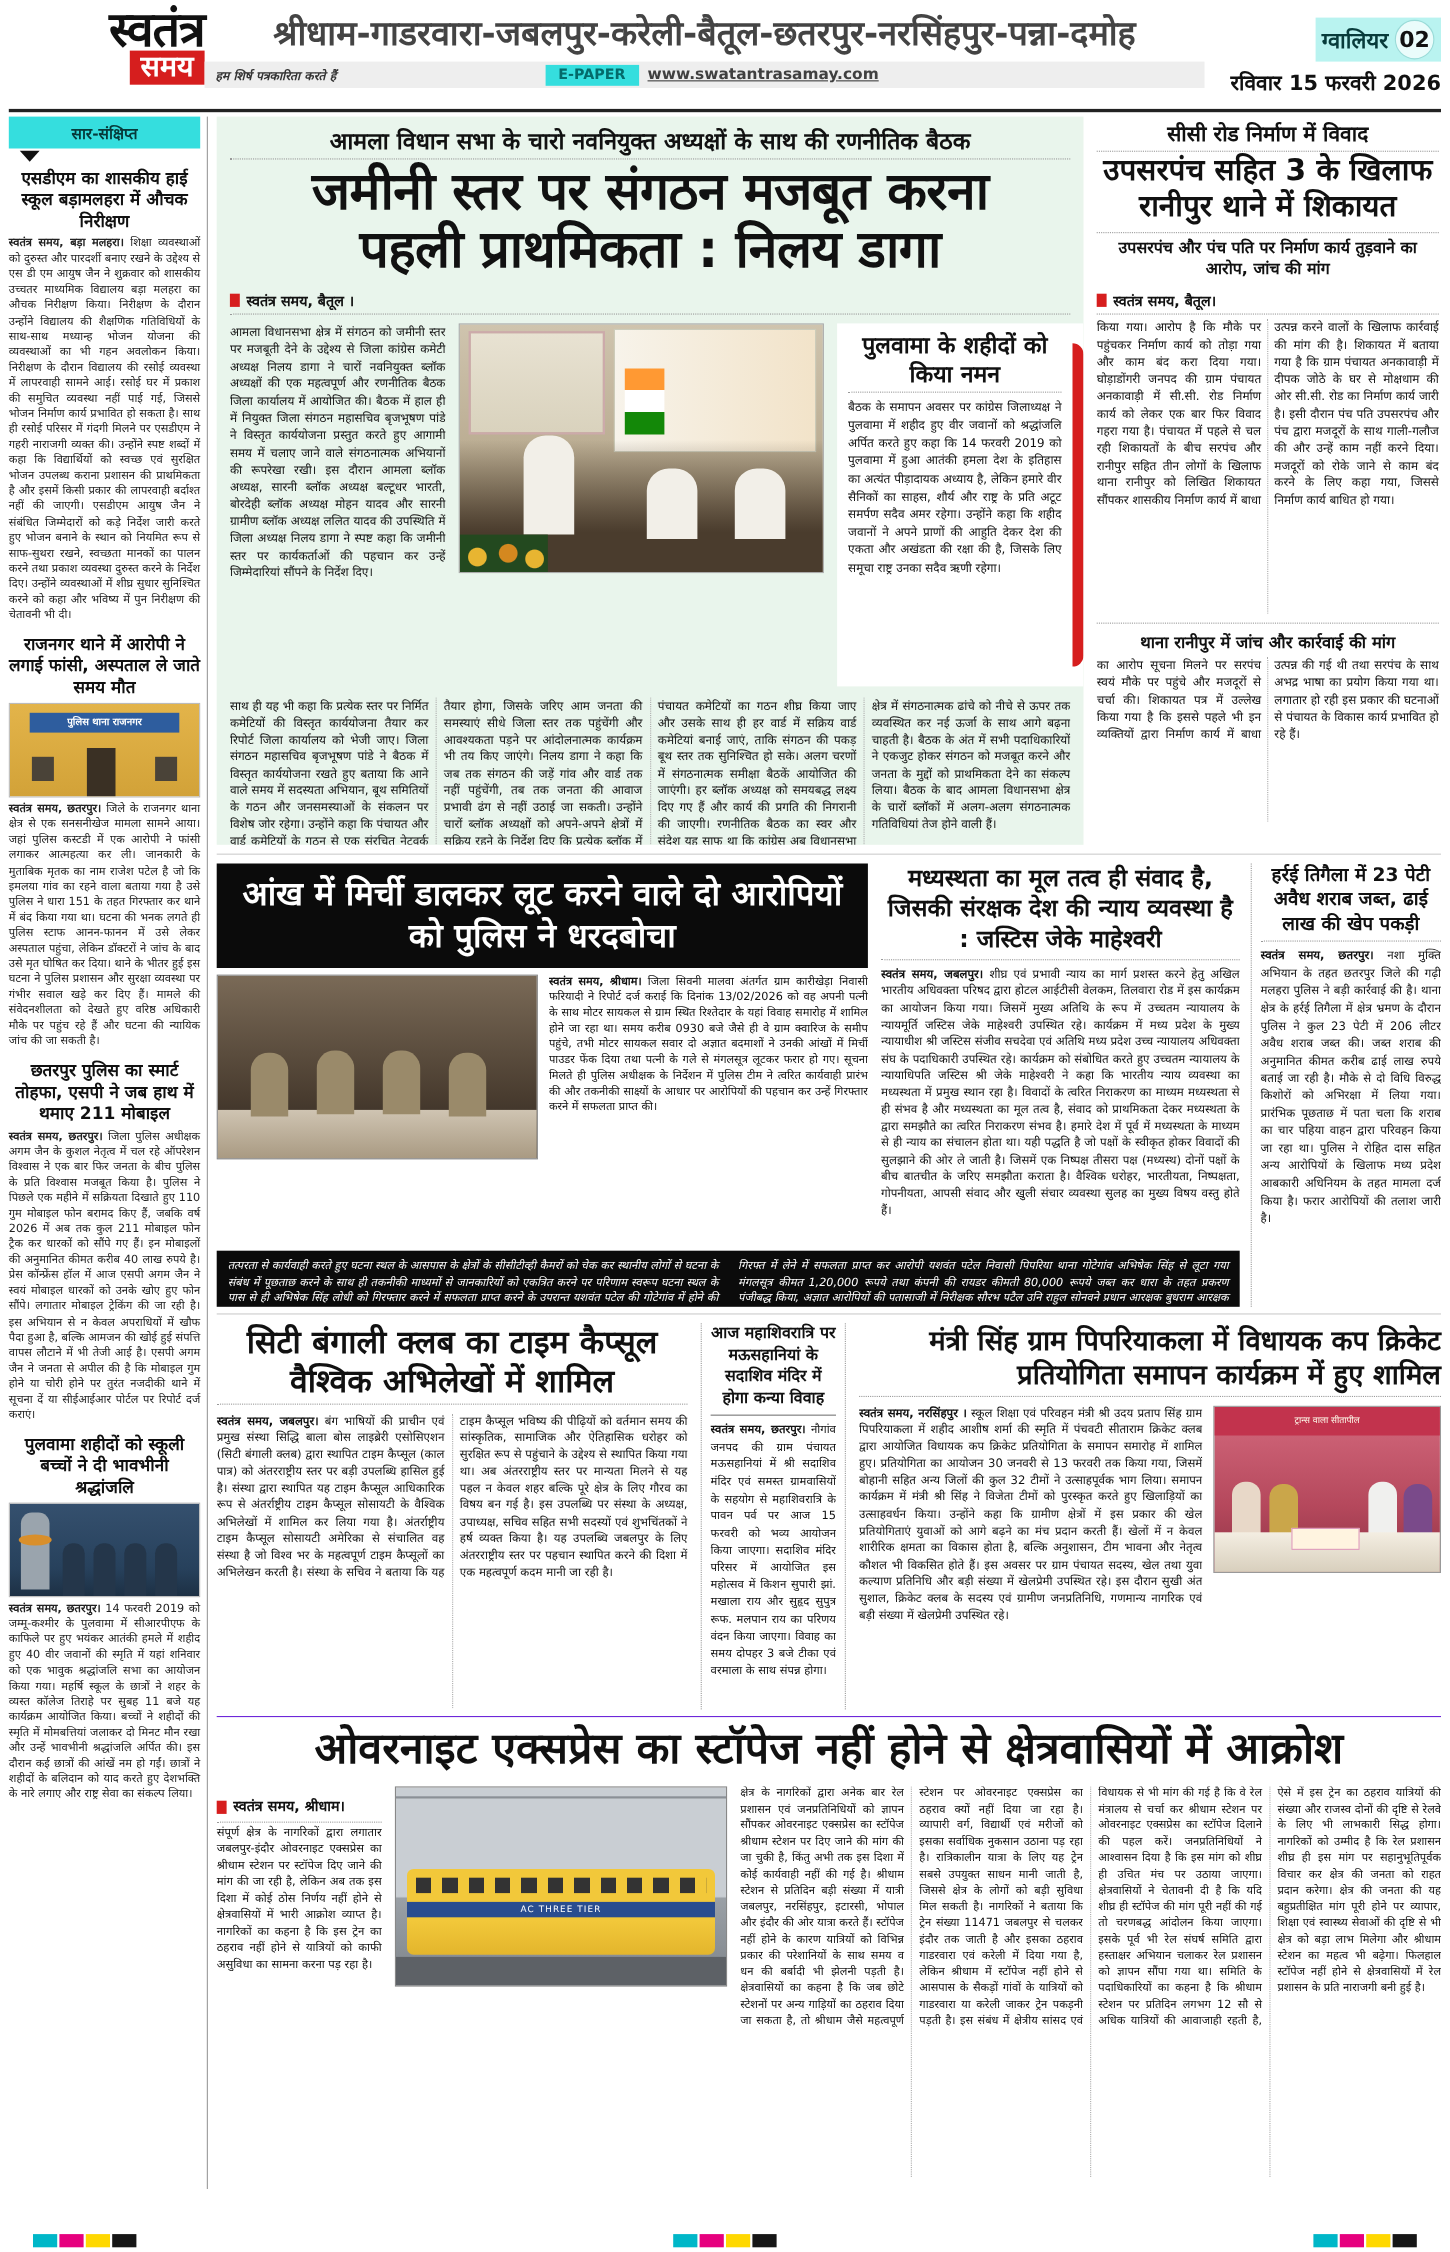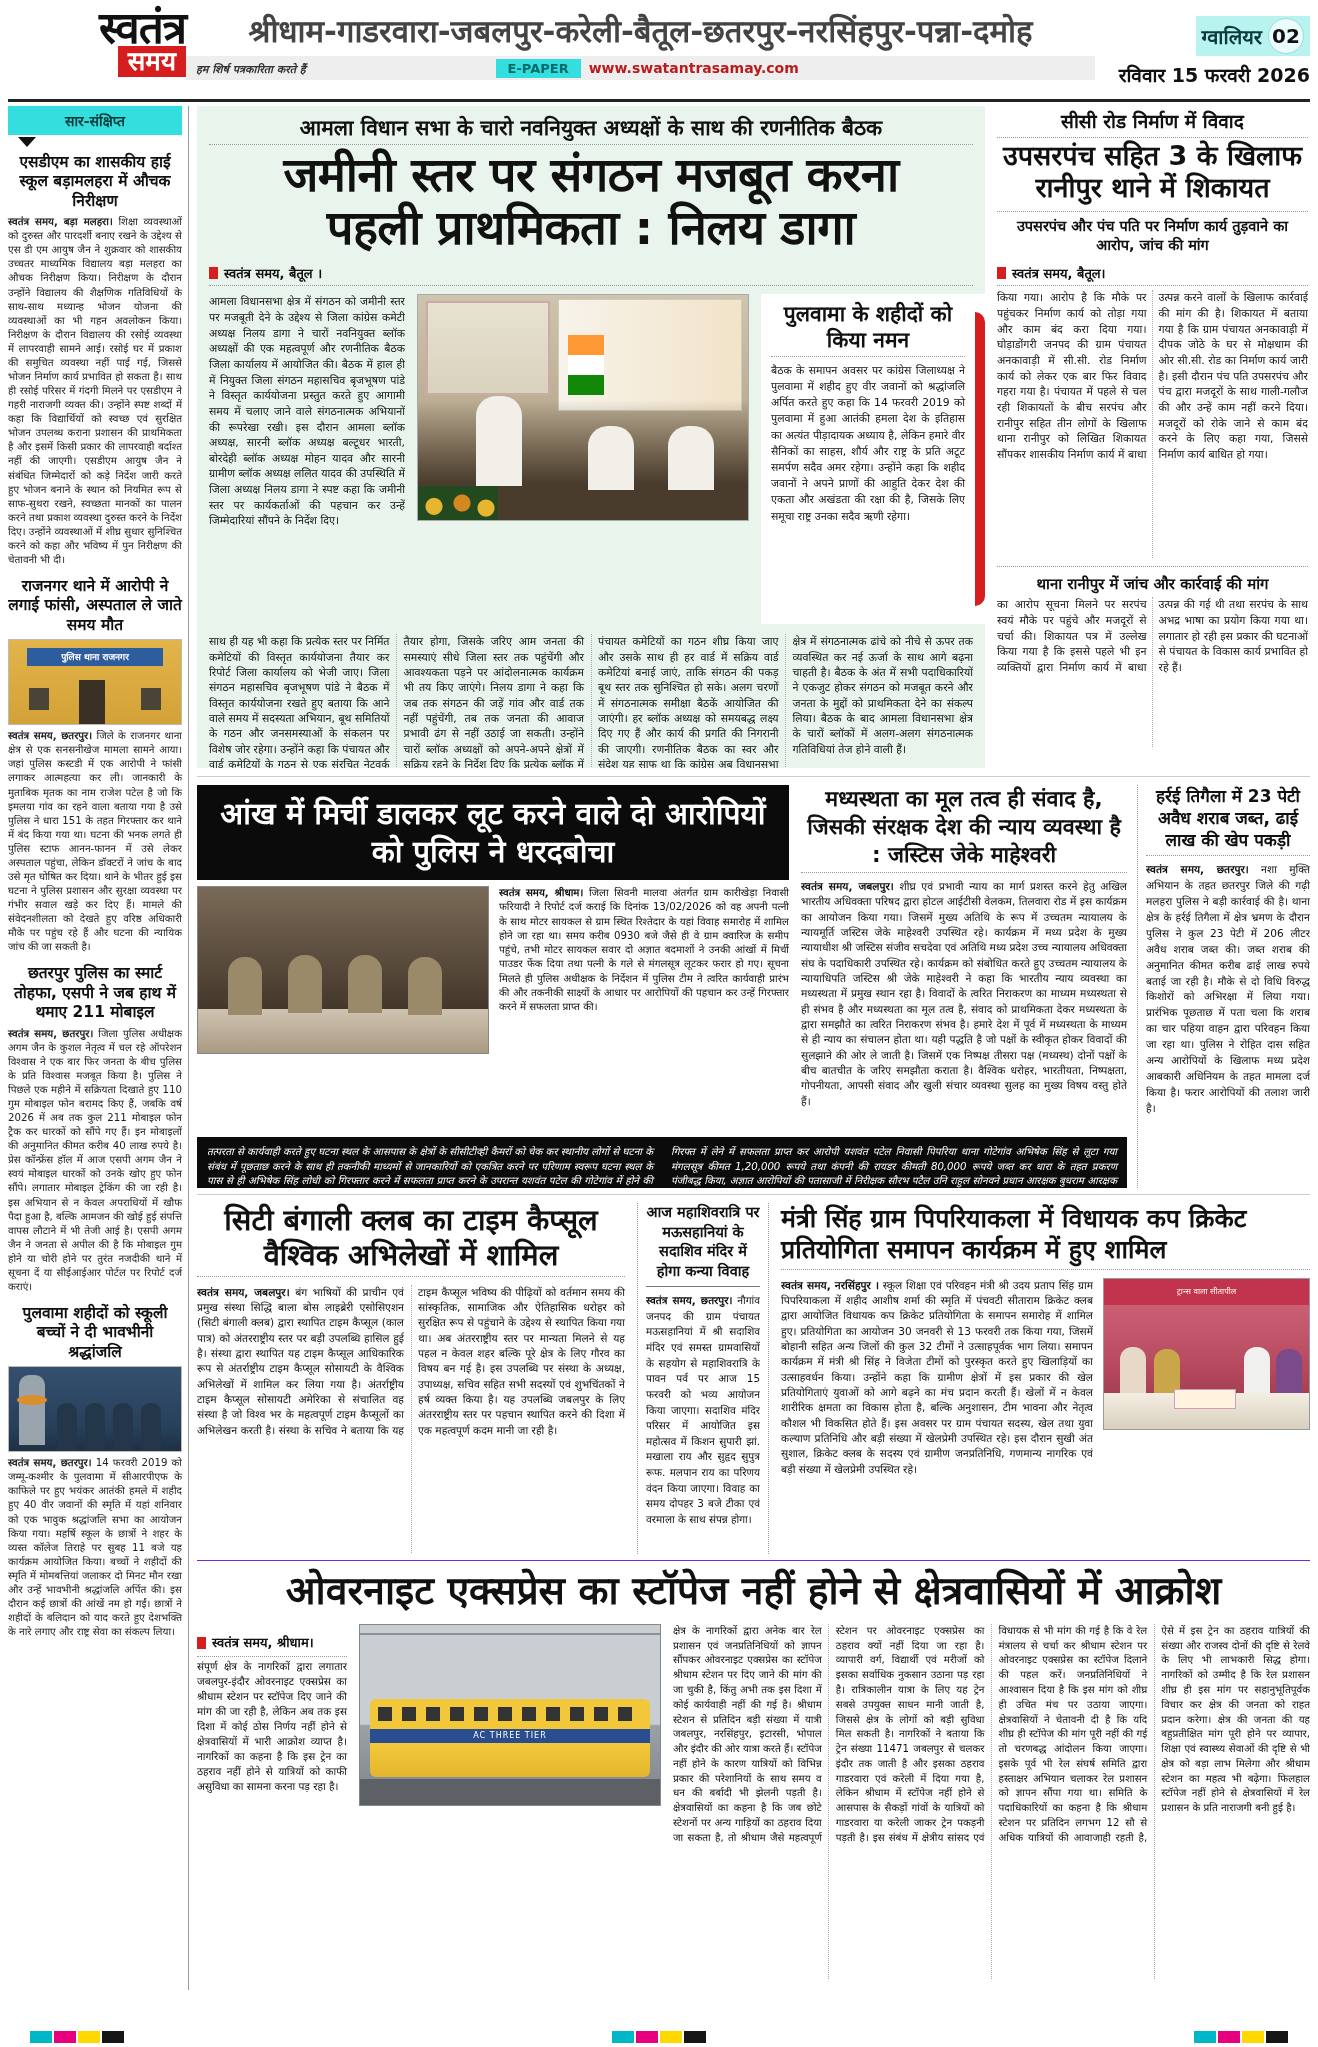--- a/index.html
+++ b/index.html
@@ -9,21 +9,21 @@
   
   .masthead{display:flex;align-items:flex-start;border-bottom:3px solid #222;padding-bottom:4px;height:96px;box-sizing:border-box;}
   .logo{width:178px;flex:0 0 auto;text-align:right;}
   .logo-top{font-size:44px;font-weight:bold;letter-spacing:-1px;line-height:1;}
   .logo-bottom{display:inline-block;background:#d61e1e;color:#fff;font-weight:bold;font-size:26px;padding:0 10px;line-height:1.2;margin-top:-4px;}
   .mast-center{flex:1;display:flex;flex-direction:column;}
   .cities{font-size:31px;font-weight:bold;color:#444;text-align:center;line-height:1.1;padding-top:8px;white-space:nowrap;}
   .substrip{display:flex;align-items:center;margin-top:8px;background:#eeeeee;height:24px;}
   .tagline{font-size:11px;font-weight:bold;color:#333;padding:0 10px;font-style:italic;}
   .epaper{background:#35dede;color:#046a6a;font-weight:bold;font-size:13px;padding:2px 12px;margin-left:180px;}
-  .website{font-size:14px;color:#b91c1c;padding-left:8px;font-weight:bold;}
+  .website{font-size:14px;color:#404040;padding-left:8px;font-weight:bold;text-decoration:underline;}
   .mast-right{flex:0 0 215px;text-align:right;padding-top:10px;}
   .edition-chip{display:inline-flex;align-items:center;background:#b9f3f0;padding:2px 6px;}
   .edition-name{font-size:20px;font-weight:bold;color:#083b3b;}
   .page-circle{display:inline-block;width:34px;height:34px;border-radius:50%;background:#eafcfb;border:1px solid #9adbd8;
                font-size:20px;font-weight:bold;line-height:34px;text-align:center;margin-left:6px;}
   .dateline{font-size:19px;font-weight:bold;margin-top:6px;}
   
   .content{display:flex;margin-top:4px;}
   .sidebar{width:174px;flex:0 0 auto;border-right:1px solid #999;padding-right:6px;}
   .main{flex:1;padding-left:8px;}
@@ -87,21 +87,21 @@
   .liq-body{font-size:10.6px;line-height:1.5;text-align:justify;margin-top:6px;height:350px;overflow:hidden;}
   
   .row3{display:flex;gap:12px;height:360px;margin-top:6px;border-top:1px solid #ccc;padding-top:8px;box-sizing:border-box;}
   .capsule{flex:0 0 428px;}
   .cap-head{font-size:29px;font-weight:bold;text-align:center;line-height:1.2;}
   .cap-cols{columns:2;column-gap:14px;column-rule:1px dotted #aaa;font-size:10.6px;line-height:1.45;text-align:justify;margin-top:8px;height:268px;overflow:hidden;}
   .shivratri{flex:0 0 132px;border-left:1px dotted #999;border-right:1px dotted #999;padding:0 8px;box-sizing:border-box;}
   .shiv-head{font-size:14.5px;font-weight:bold;text-align:center;line-height:1.35;border-bottom:1px solid #777;padding-bottom:5px;}
   .shiv-body{font-size:10.4px;line-height:1.5;text-align:justify;margin-top:6px;height:270px;overflow:hidden;}
   .cricket{flex:1;}
-  .cri-head{font-size:25px;font-weight:bold;text-align:left;line-height:1.25;}
+  .cri-head{font-size:25px;font-weight:bold;text-align:right;line-height:1.25;}
   .cri-mid{display:flex;gap:10px;margin-top:8px;}
   .cri-body{flex:1;font-size:10.6px;line-height:1.45;text-align:justify;height:258px;overflow:hidden;}
   .cri-photo{flex:0 0 205px;height:150px;position:relative;overflow:hidden;border:1px solid #999;background:linear-gradient(#d46a7e,#b5485c 60%,#8e3345);}
   .cp-banner{position:absolute;top:0;left:0;right:0;height:26px;background:#c2334d;color:#ffe;font-size:8px;text-align:center;line-height:26px;}
   .cp-table{position:absolute;bottom:0;left:0;right:0;height:36px;background:linear-gradient(#f4eee2,#d8cfbd);}
   .cp-cake{position:absolute;bottom:20px;left:70px;width:60px;height:18px;background:#fff4e0;border:1px solid #d9b;}
   .cp-person{position:absolute;width:26px;height:52px;border-radius:12px 12px 0 0;}
   
   .row4{margin-top:6px;border-top:1px solid #6d28d9;padding-top:8px;height:430px;box-sizing:border-box;}
   .ov-head{font-size:39px;font-weight:bold;text-align:center;line-height:1.15;}

